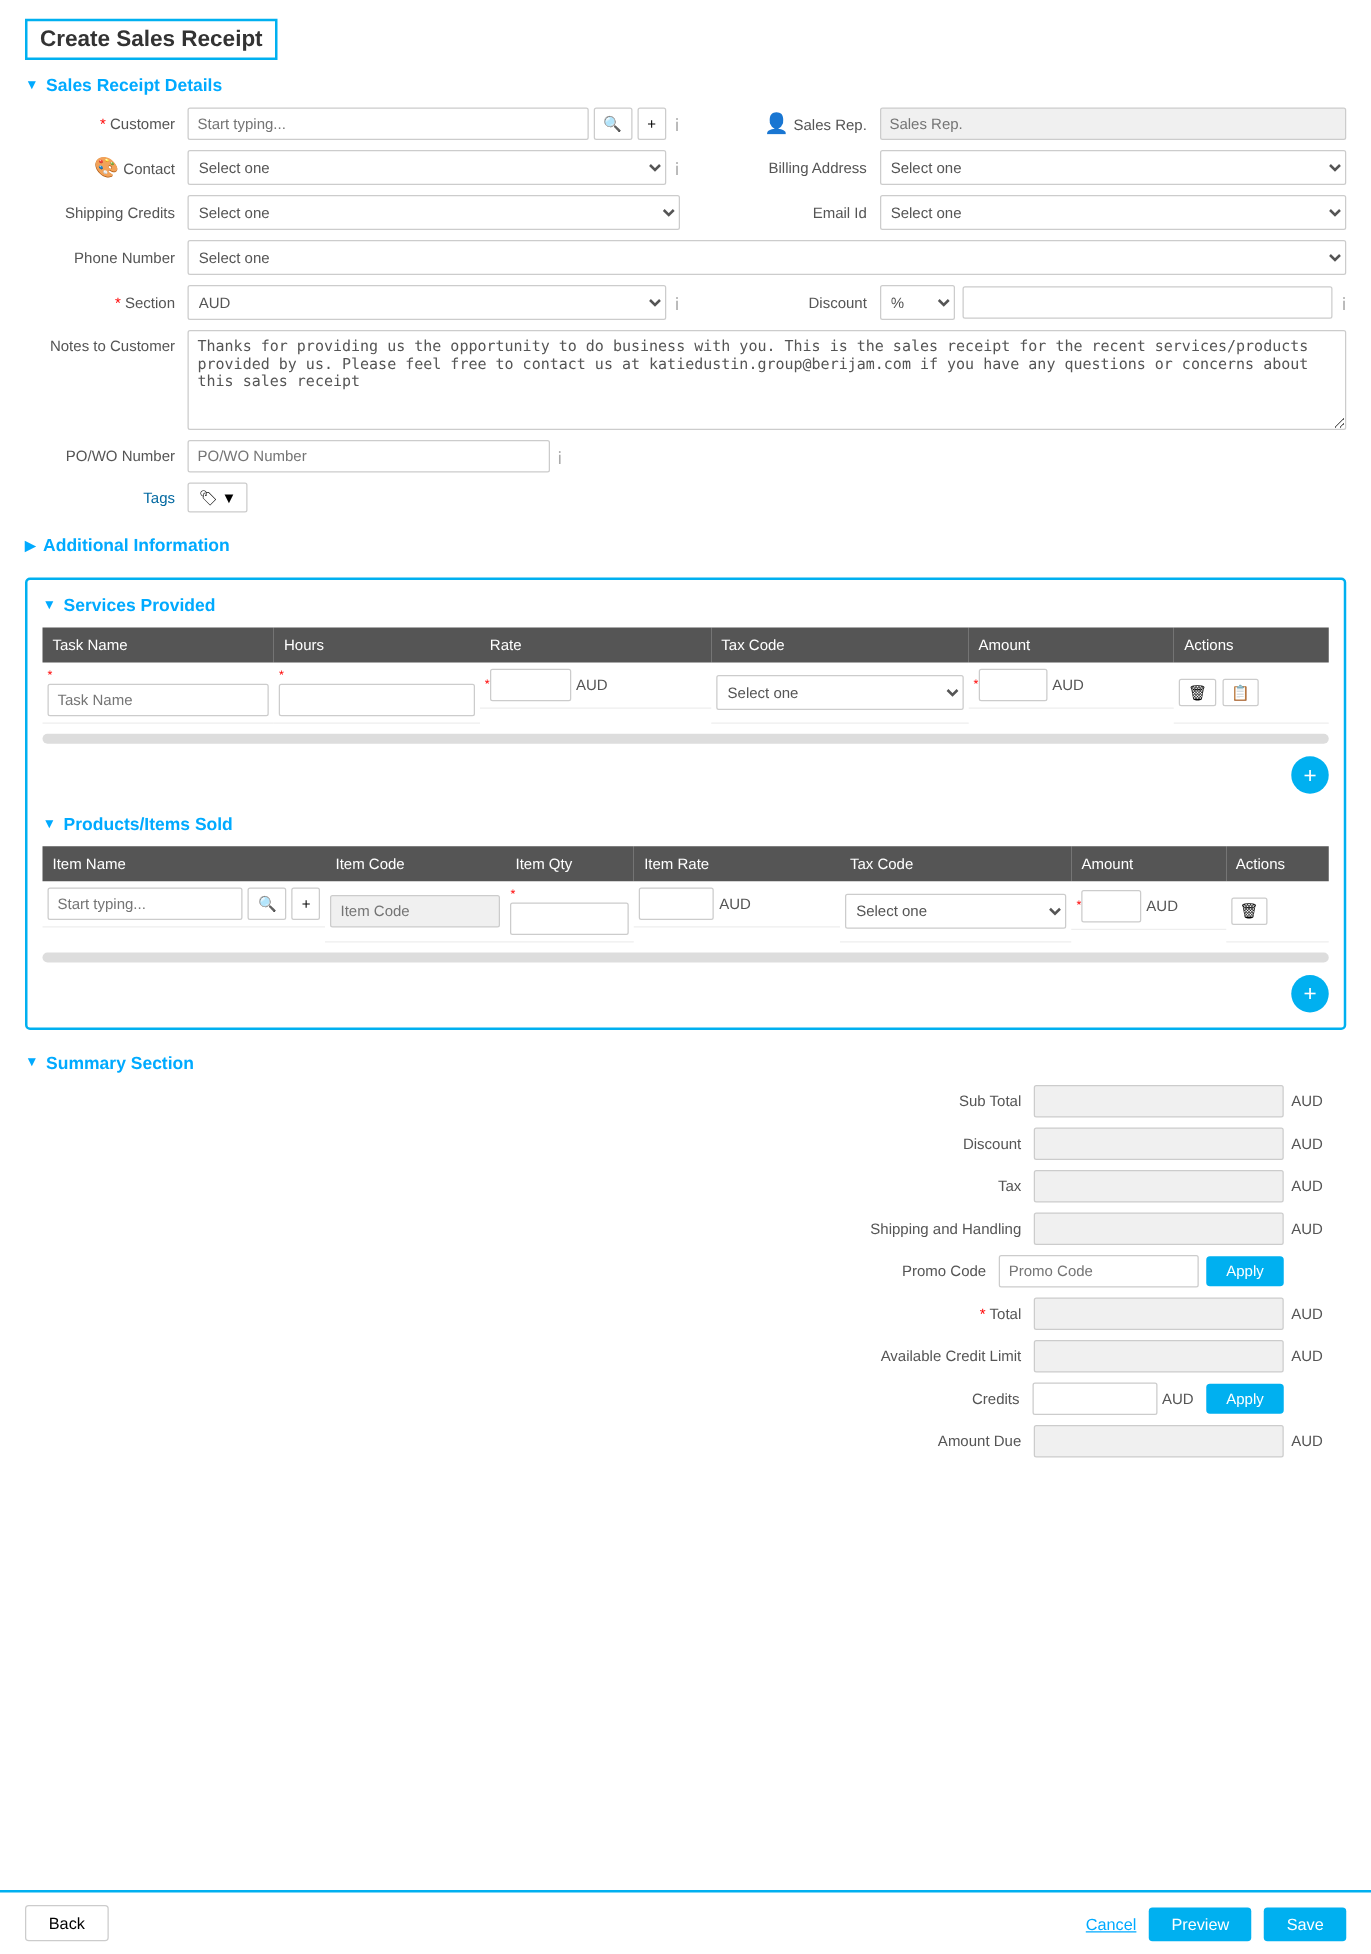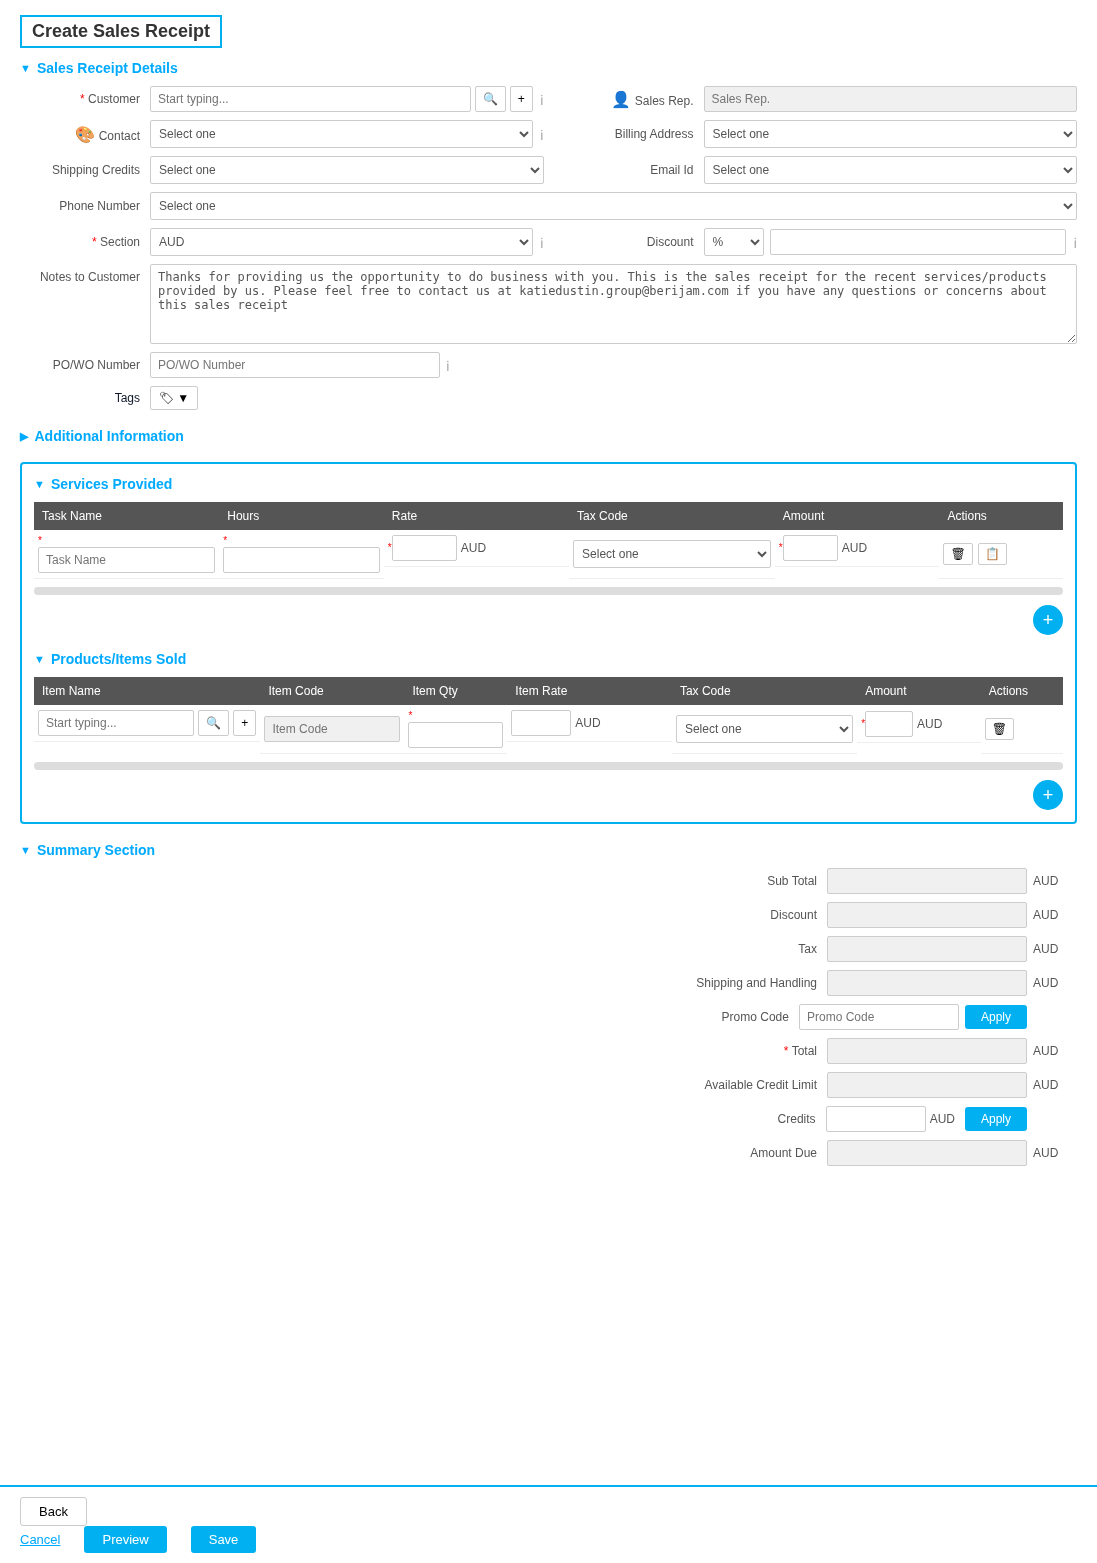--- a/index.html
+++ b/index.html
@@ -50,43 +50,43 @@
     .summary-currency { width: 50px; font-size: 12px; color: #555; padding-left: 6px; }
 
     
     .promo-input { border: 1px solid #ccc; padding: 5px 7px; font-size: 12px; border-radius: 2px; width: 160px; color: #999; }
     .apply-btn { background: #00b0f0; color: #fff; border: none; padding: 5px 16px; border-radius: 3px; cursor: pointer; font-size: 12px; margin-left: 6px; }
 
     
     .credits-input { border: 1px solid #ccc; padding: 5px 7px; font-size: 12px; border-radius: 2px; width: 100px; color: #555; text-align: right; }
 
     
-    .bottom-bar { position: fixed; bottom: 0; left: 0; width: 1097px; background: #fff; border-top: 2px solid #00b0f0; padding: 10px 20px; display: flex; align-items: flex-start; justify-content: space-between; z-index: 100; flex-direction: column; }
+    .bottom-bar { position: fixed; bottom: 0; left: 0; width: 1097px; background: #fff; border-top: 2px solid #00b0f0; padding: 10px 20px; display: flex; align-items: flex-end; justify-content: space-between; z-index: 100; }
     .back-btn { border: 1px solid #ccc; background: #fff; padding: 6px 18px; font-size: 13px; cursor: pointer; border-radius: 3px; }
-    .bottom-right { display: flex; align-items: center; gap: 24px; }
+    .bottom-right { display: flex; align-items: center; gap: 10px; }
     .cancel-link { color: #00aaff; text-decoration: underline; cursor: pointer; font-size: 13px; }
     .preview-btn { background: #00b0f0; color: #fff; border: none; padding: 6px 18px; font-size: 13px; border-radius: 3px; cursor: pointer; }
     .save-btn { background: #00b0f0; color: #fff; border: none; padding: 6px 18px; font-size: 13px; border-radius: 3px; cursor: pointer; }
 
     
     .tag-btn { border: 1px solid #ccc; background: #fff; padding: 4px 8px; cursor: pointer; font-size: 12px; border-radius: 2px; display: flex; align-items: center; gap: 3px; }
 
     
     .section-collapsed { margin-bottom: 18px; }
 
     .full-row { width: 100%; display: flex; align-items: flex-start; margin-bottom: 8px; }
     .notes-label { width: 130px; text-align: right; padding-right: 10px; color: #555; font-size: 12px; padding-top: 6px; flex-shrink: 0; }
     .notes-textarea { flex: 1; height: 80px; font-size: 12px; color: #555; border: 1px solid #ccc; padding: 5px 7px; border-radius: 2px; resize: vertical; }
 
     .powno-row { display: flex; align-items: center; margin-bottom: 8px; }
     .powno-label { width: 130px; text-align: right; padding-right: 10px; color: #555; font-size: 12px; flex-shrink: 0; }
     .powno-input { width: 290px; border: 1px solid #ccc; padding: 5px 7px; font-size: 12px; color: #999; border-radius: 2px; }
 
     .tags-row { display: flex; align-items: center; margin-bottom: 8px; }
-    .tags-label { width: 130px; text-align: right; padding-right: 10px; color: #0f172a; font-size: 12px; flex-shrink: 0; }
+    .tags-label { width: 130px; text-align: right; padding-right: 10px; color: #0369a1; font-size: 12px; flex-shrink: 0; }
 
     .scrollbar-area { height: 8px; background: #ddd; border-radius: 4px; margin: 4px 0 6px 0; }
 
     
     .two-col-form { display: flex; gap: 10px; margin-bottom: 8px; }
     .col-left { flex: 1; display: flex; align-items: center; }
     .col-right { flex: 1; display: flex; align-items: center; }
     .field-label { width: 130px; text-align: right; padding-right: 10px; font-size: 12px; color: #555; flex-shrink: 0; }
     .field-label-r { width: 150px; text-align: right; padding-right: 10px; font-size: 12px; color: #555; flex-shrink: 0; }
     .field-input { flex: 1; }

